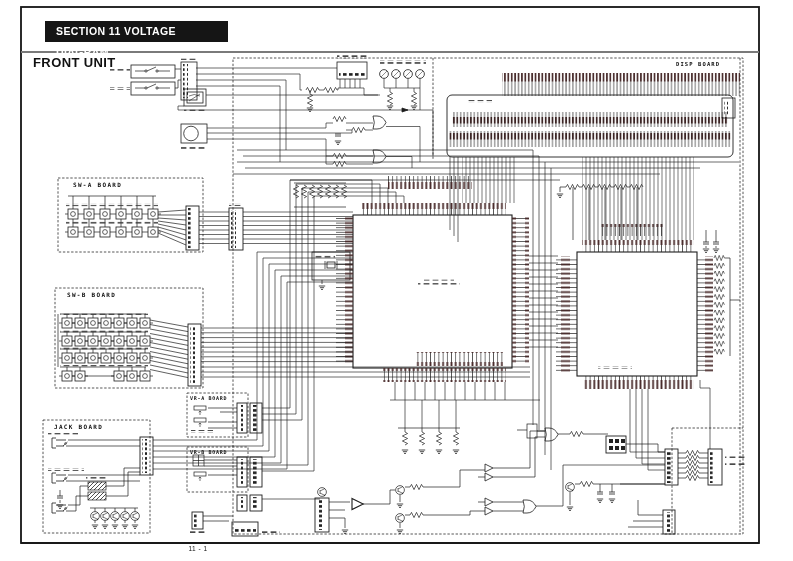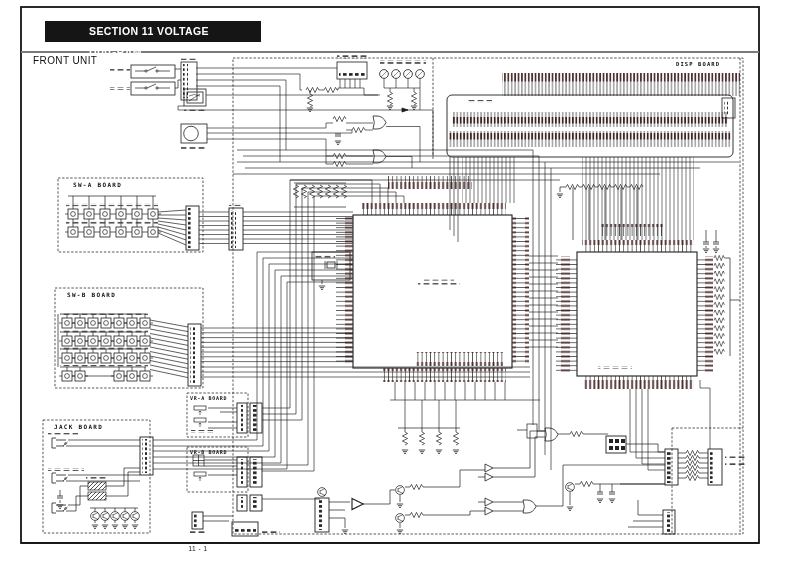--- a/index.html
+++ b/index.html
@@ -1,23 +1,23 @@
 <!DOCTYPE html>
 <html><head>
 <meta charset="utf-8">
 <style>
   html,body{margin:0;padding:0;background:#e8e8e8;}
   #page{position:relative;width:793px;height:561px;background:#ffffff;overflow:hidden;
         font-family:"Liberation Sans",sans-serif;}
   #schematic{position:absolute;left:0;top:0;}
   .ovl{position:absolute;color:#111;white-space:pre;}
-  #title-bar{position:absolute;left:45px;top:21px;width:183px;height:21px;background:#151515;padding-left:33px;}
+  #title-bar{position:absolute;left:45px;top:21px;width:183px;height:21px;background:#151515;}
   #title-bar span{display:block;padding-left:11px;line-height:21px;color:#fff;
       font-size:10.5px;font-weight:bold;letter-spacing:.4px;}
-  .unitlbl{font-size:10px;font-weight:normal;letter-spacing:.4px;}
+  .unitlbl{font-size:13px;font-weight:bold;letter-spacing:.4px;}
   .brdlbl{font-family:"DejaVu Sans Mono",monospace;font-weight:bold;font-size:6px;letter-spacing:1.3px;}
   .brdlbl.sm{font-size:5px;letter-spacing:.7px;}
   .pagenum{font-size:6.5px;letter-spacing:.5px;width:44px;text-align:center;}
 </style>
 </head>
 <body>
 
 <div id="page">
 
 <svg id="schematic" width="793" height="561" viewBox="0 0 793 561">

